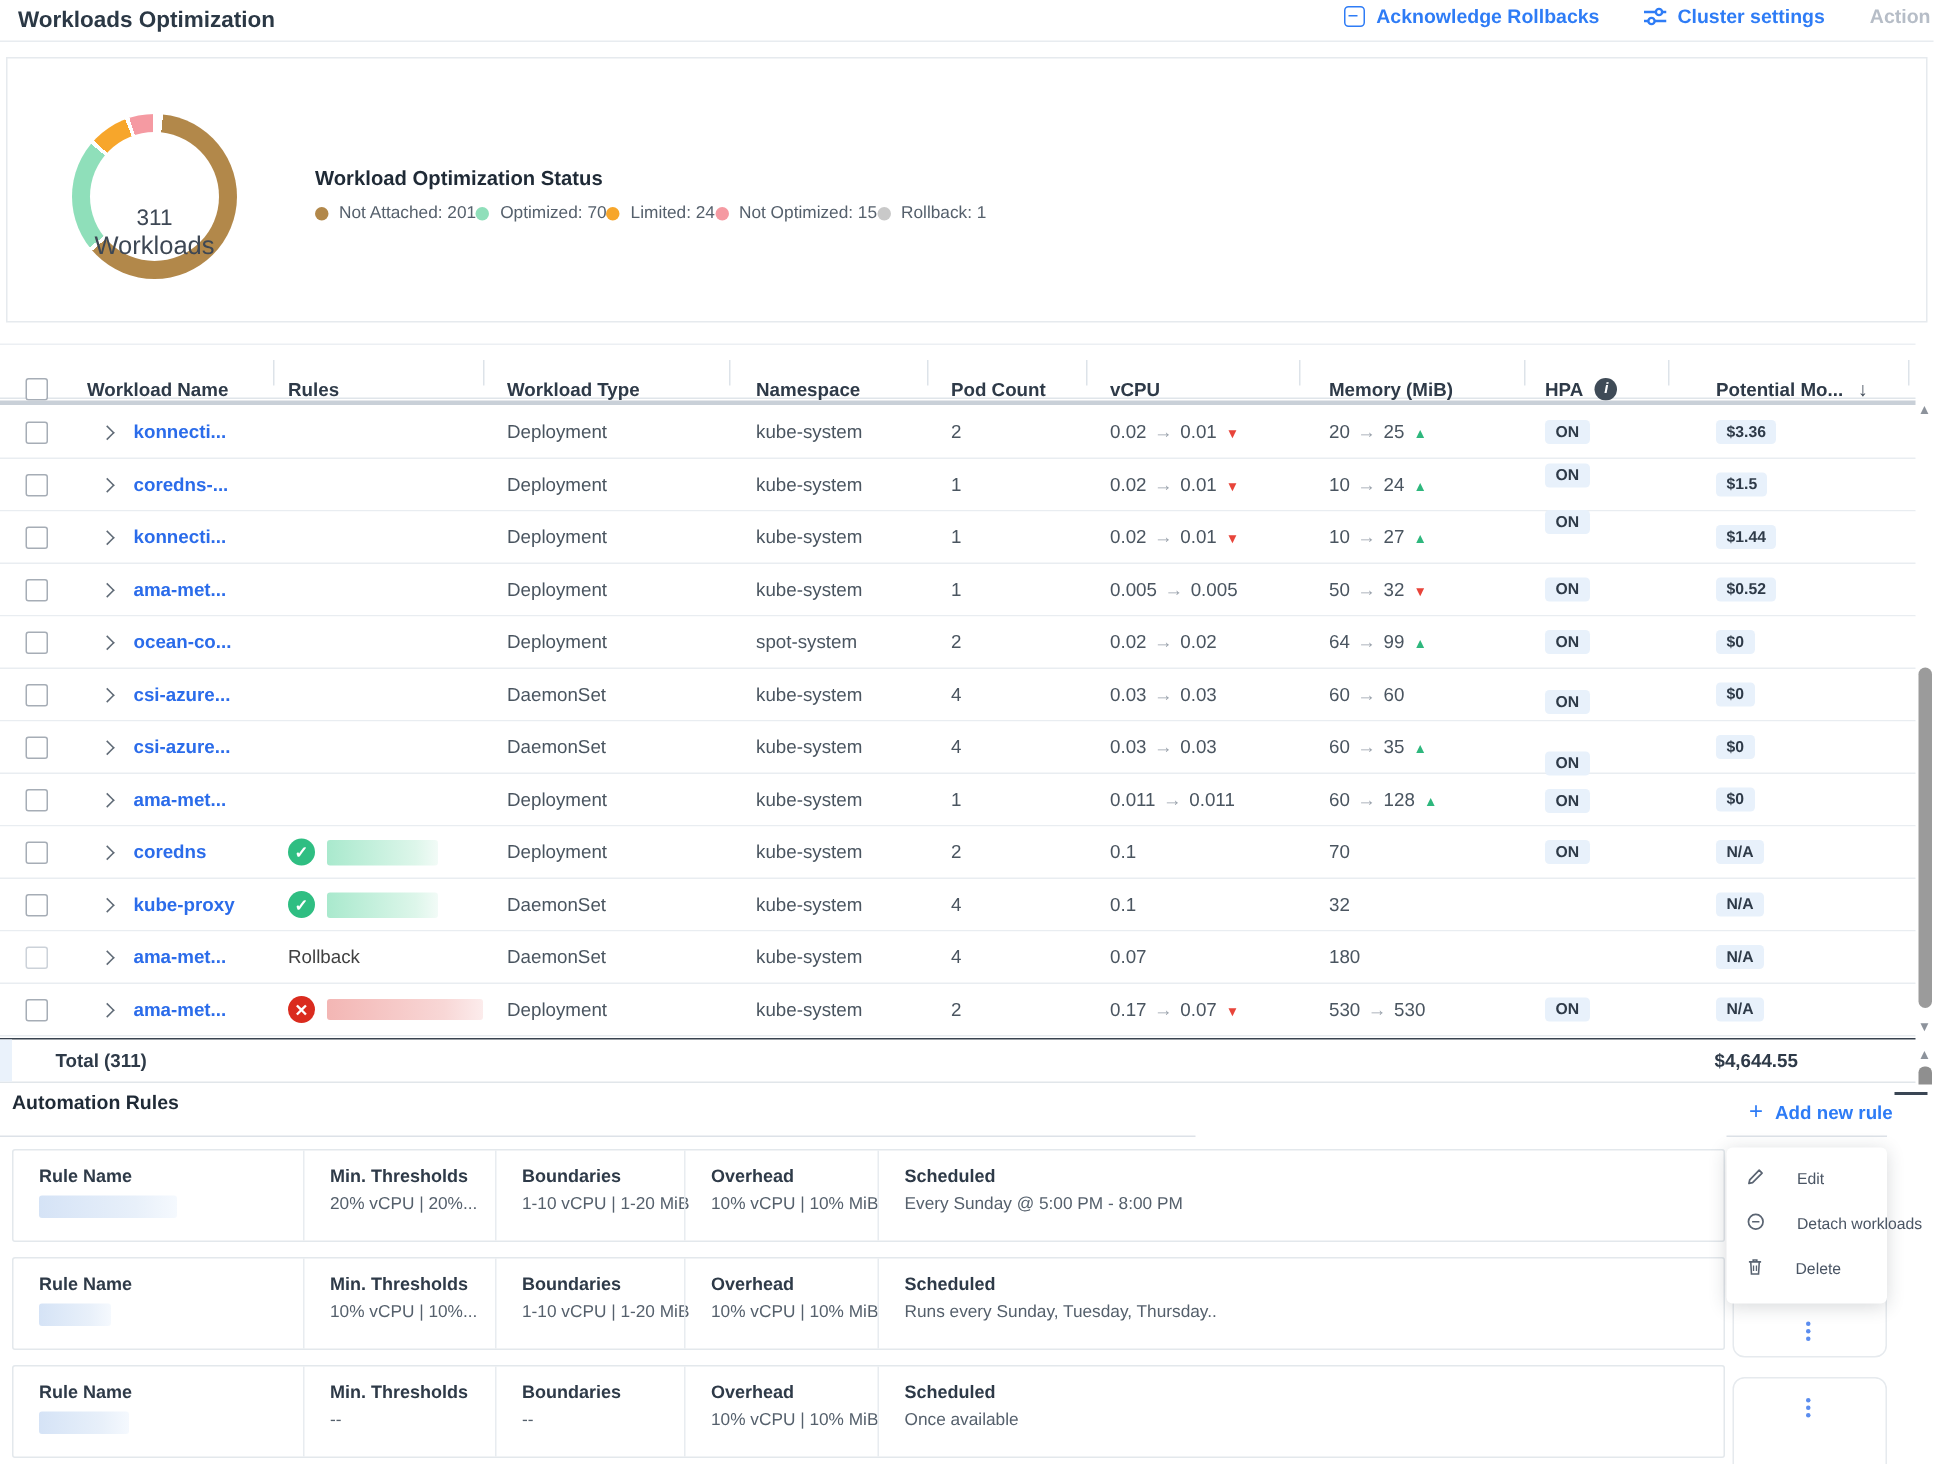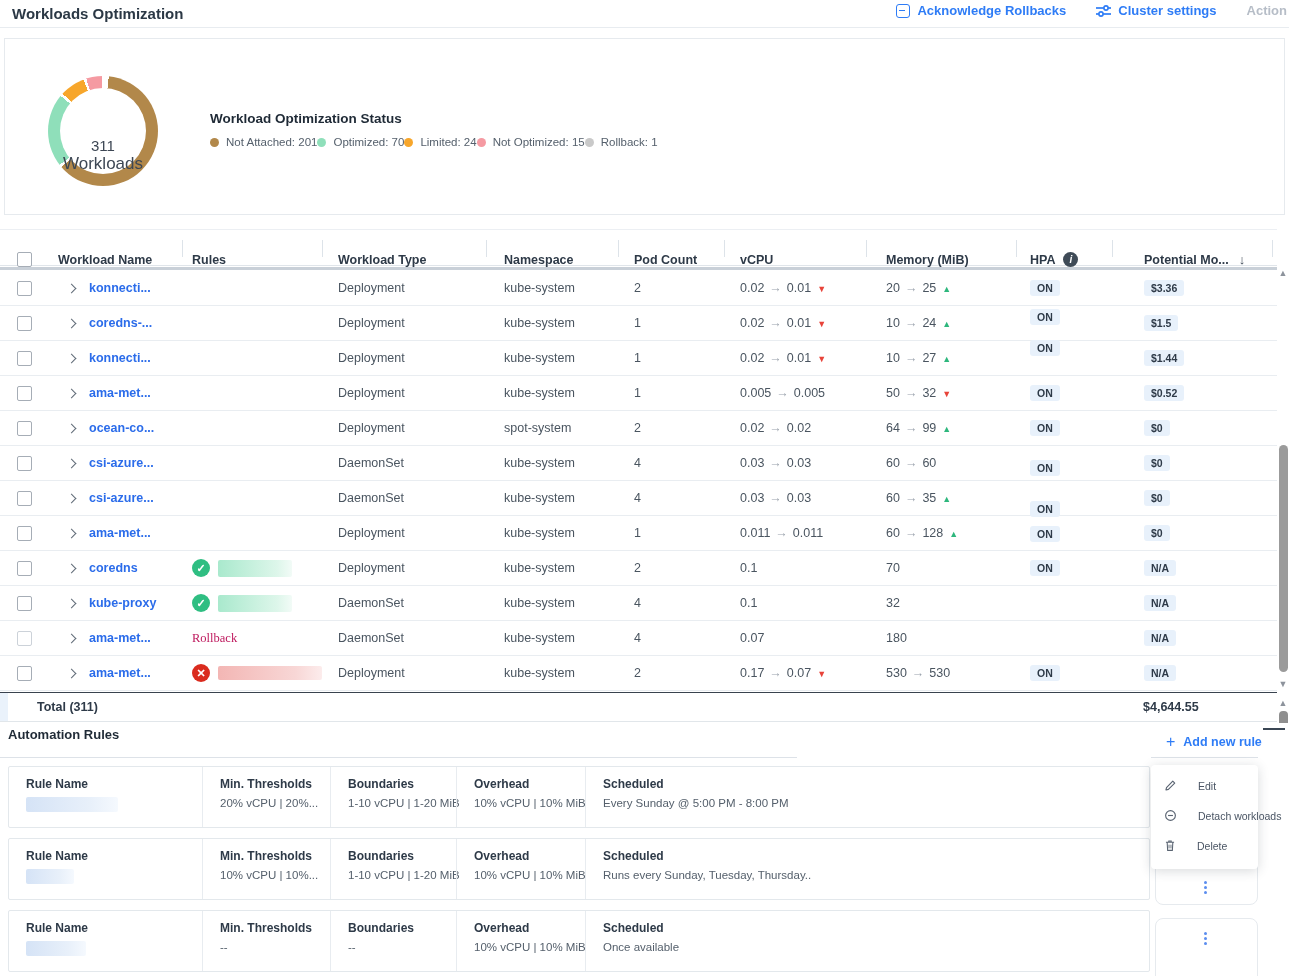--- a/index.html
+++ b/index.html
@@ -59,21 +59,21 @@
   .tri-up { color:#2eb77d; font-size:9px; margin-left:6px; }
   .tri-down { color:#e8443a; font-size:9px; margin-left:6px; }
   .badge { display:inline-block; background:#e8f1fb; border-radius:3px; padding:2px 7px; font-size:10.5px; font-weight:700; color:#2e3a48; }
   .rulecell { display:flex; align-items:center; gap:8px; }
   .rule-circ { width:18px; height:18px; border-radius:50%; display:flex; align-items:center; justify-content:center; color:#fff; font-size:11px; font-weight:700; flex:0 0 auto; }
   .rc-ok { background:#2fbe82; }
   .rc-err { background:#da2b1e; }
   .blurbar { height:15px; border-radius:2px; }
   .bar-mint { background:linear-gradient(90deg,#a9e9cd,#ddf6ea 80%,#f2fbf7); width:74px; height:17px; }
   .bar-red { background:linear-gradient(90deg,#f3b6b4,#f8d7d6 75%,#fcecec); width:110px; height:14px; }
-  .rollback-txt { color:#be185d;font-family:Liberation Serif, serif; }
+  .rollback-txt { color:#404040; }
 
   #total-row { position:absolute; left:0; top:692px; width:1277px; height:30px; border-top:1.5px solid #39434f; border-bottom:1px solid #e1e6ea; background:#fff; }
   #total-hl { position:absolute; left:0; top:693px; width:8px; height:28px; background:#eaf2fb; }
   #total-label { position:absolute; left:37px; top:700px; font-size:12.5px; font-weight:700; color:#2e3a48; }
   #total-value { position:absolute; left:1143px; top:700px; font-size:12.5px; font-weight:700; color:#2e3a48; }
 
   
   .sb-arrow { position:absolute; left:1277px; width:12px; height:10px; color:#8d939c; font-size:9px; line-height:10px; text-align:center; cursor:pointer; }
   #sb-thumb { position:absolute; left:1279px; top:445px; width:9px; height:227px; background:#9b9b9b; border-radius:5px; cursor:grab; }
   #sb2-thumb { position:absolute; left:1279px; top:711px; width:9px; height:12px; background:#8f8f8f; border-radius:4px 4px 0 0; cursor:grab; }

